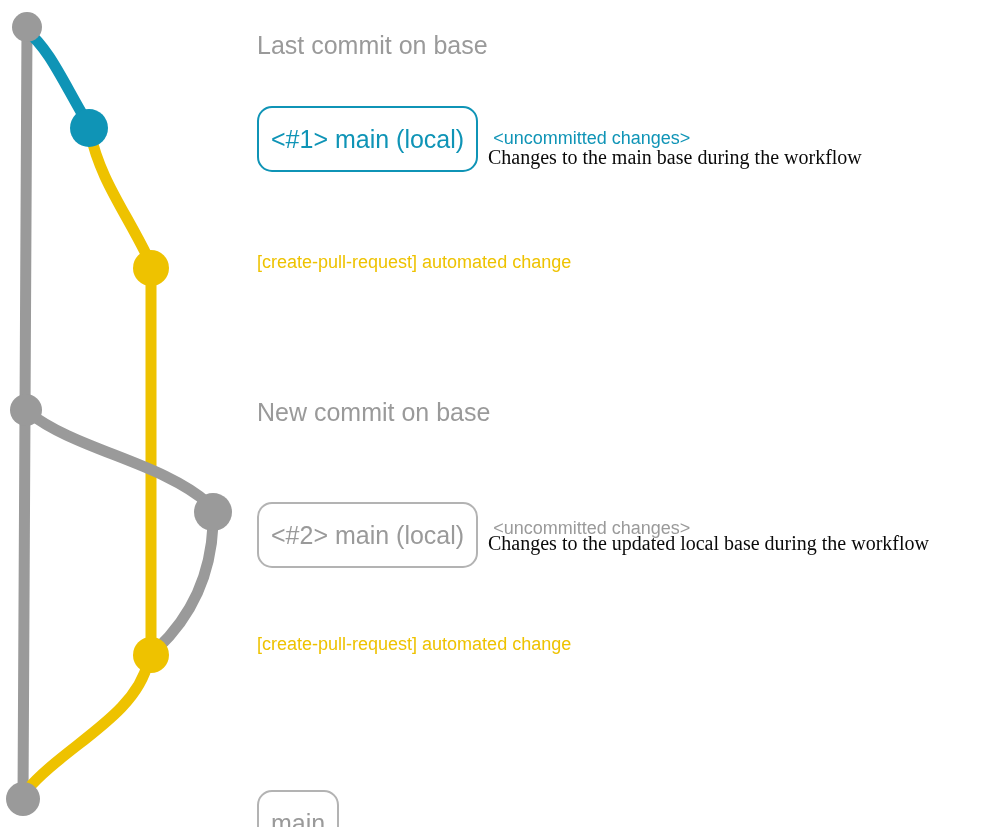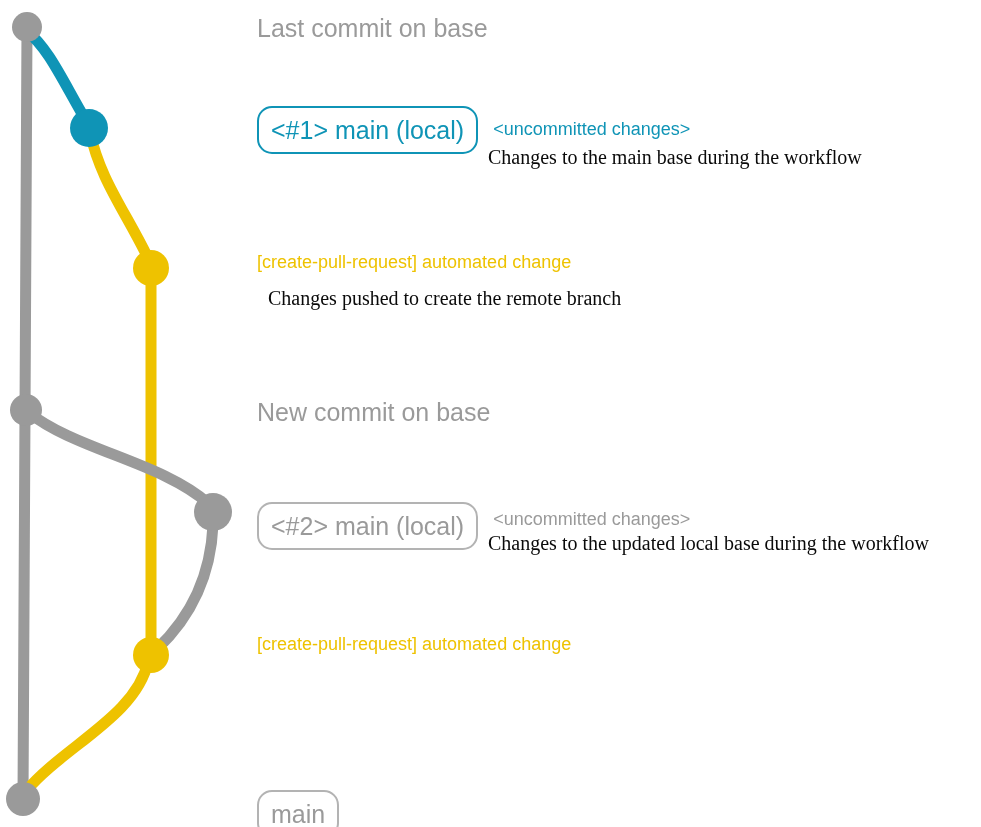--- a/index.html
+++ b/index.html
@@ -46,21 +46,21 @@
   }
   .title.blue   { color: var(--blue); }
   .title.yellow { color: var(--yellow); }
   .title.gray   { color: var(--gray); }
   .badge {
     display: inline-flex;
     align-items: center;
     justify-content: center;
     border: 2px solid;
     border-radius: 15px;
-    padding: 7px 12px;
+    padding: 16px 12px;
     font-size: 25px;
     line-height: 1.2;
     background: var(--background, #ffffff);
   }
   .badge.blue   { color: var(--blue);   border-color: var(--blue); }
   .badge.yellow { color: var(--yellow); border-color: var(--yellow); }
   .badge.gray   { color: var(--gray);   border-color: #b3b3b3; margin-top: 12px; }
   .desc {
     position: absolute;
     font-family: "Liberation Serif", serif;
@@ -93,34 +93,33 @@
 
     <circle class="dot gray" cx="27" cy="27" r="15"></circle>
     <circle class="dot blue" cx="89" cy="128" r="19"></circle>
     <circle class="dot yellow" cx="151" cy="268" r="18"></circle>
     <circle class="dot gray" cx="26" cy="410" r="16"></circle>
     <circle class="dot gray" cx="213" cy="512" r="19"></circle>
     <circle class="dot yellow" cx="151" cy="655" r="18"></circle>
     <circle class="dot gray" cx="23" cy="799" r="17"></circle>
   </svg>
 
-  <div class="row" style="top:13px">
+  <div class="row" style="top:30px">
     <span class="plain-label">Last commit on base</span>
   </div>
 
   <div class="row" style="top:106px">
     <span class="badge blue">&lt;#1&gt; main (local)</span>
     <span class="title blue">&lt;uncommitted changes&gt;</span>
   </div>
   <div class="desc" style="left:488px; top:145px">Changes to the main base during the workflow</div>
 
   <div class="row" style="top:252px">
     <span class="title yellow">[create-pull-request] automated change</span>
   </div>
-  <div class="desc" style="left:268px; top:286px">Changes pushed to create the remote branch</div>
 
   <div class="row" style="top:397px">
     <span class="plain-label">New commit on base</span>
   </div>
 
   <div class="row" style="top:490px">
     <span class="badge gray">&lt;#2&gt; main (local)</span>
     <span class="title gray">&lt;uncommitted changes&gt;</span>
   </div>
   <div class="desc" style="left:488px; top:531px">Changes to the updated local base during the workflow</div>

